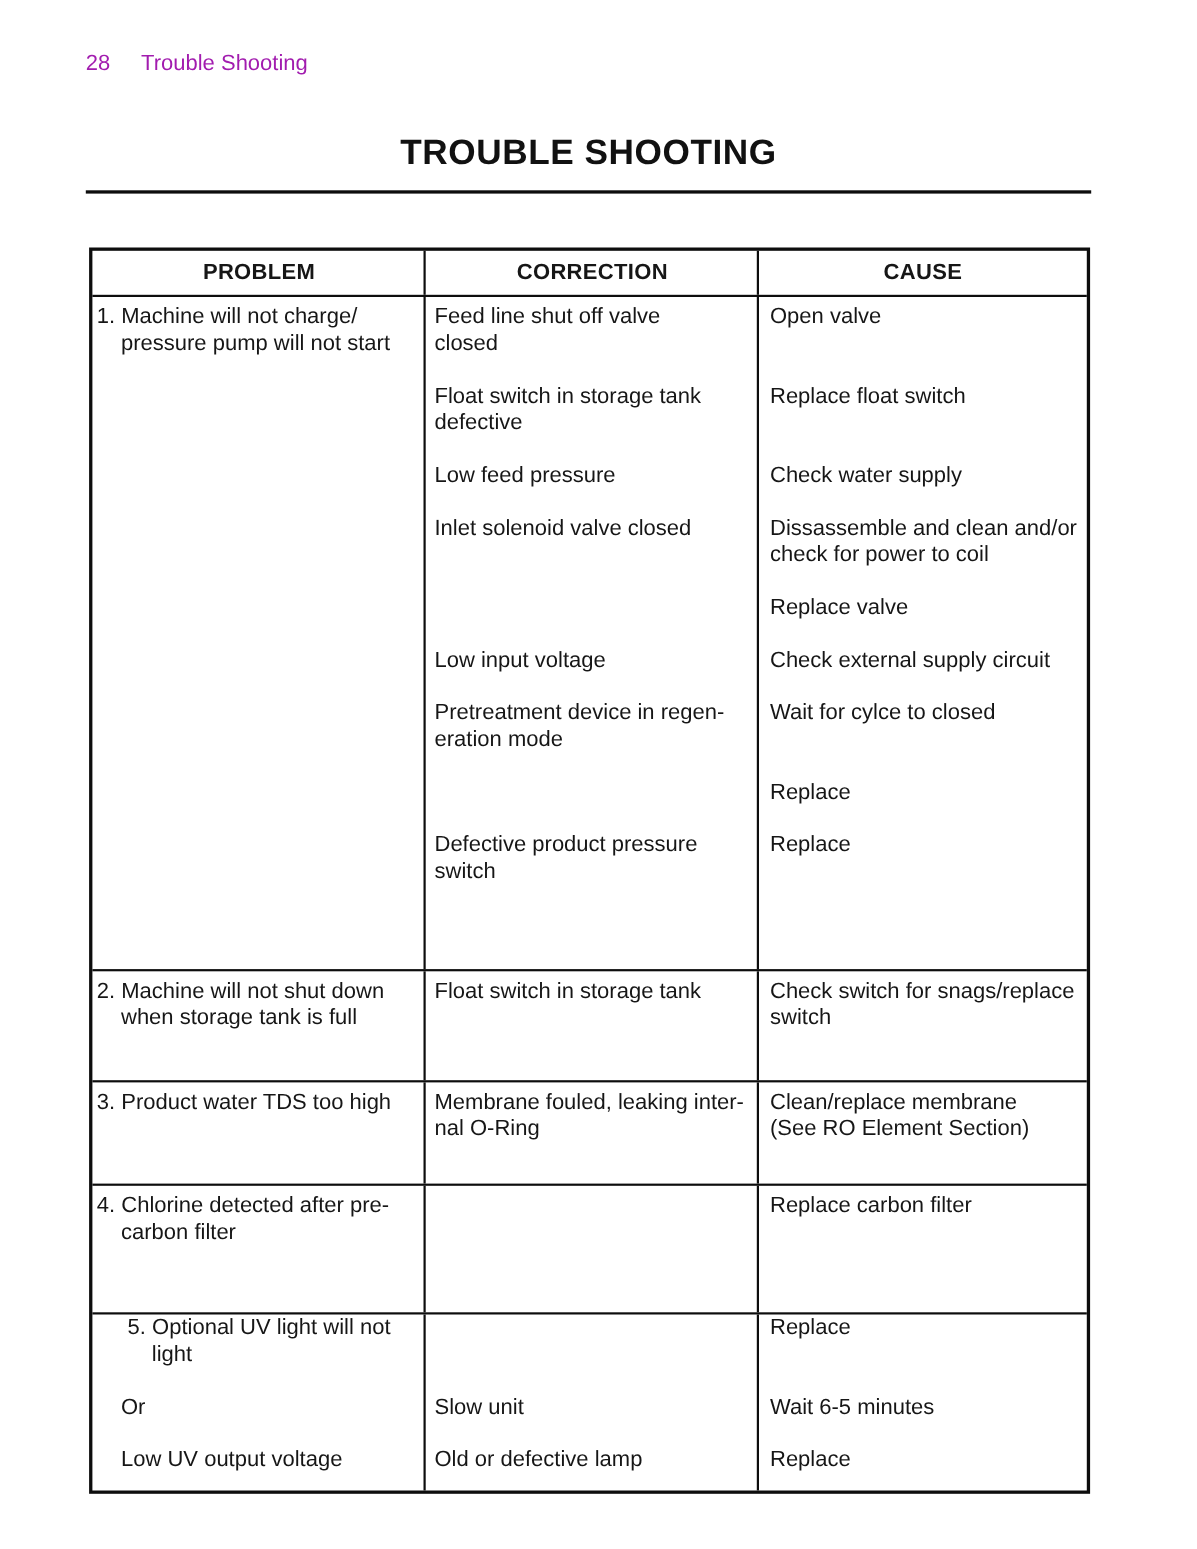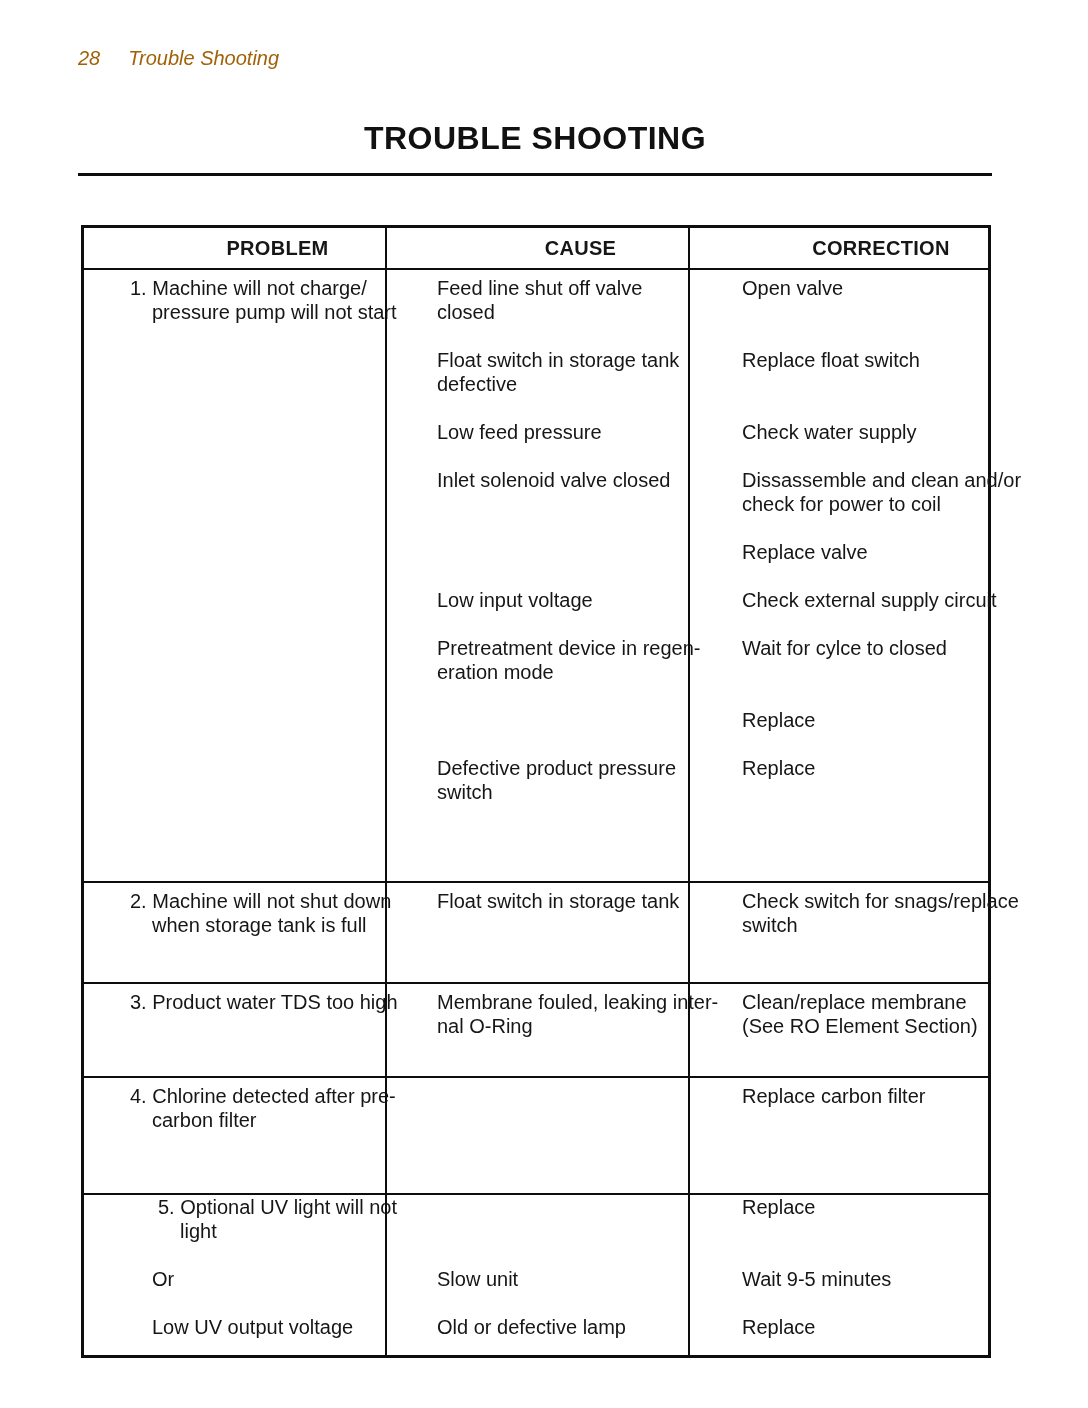--- a/index.html
+++ b/index.html
@@ -3,42 +3,41 @@
 <meta charset="utf-8">
 <style>
   html,body { margin:0; padding:0; background:#ffffff; }
   .page {
     position:relative; width:1088px; height:1408px; background:#ffffff;
     font-family:"Liberation Sans", sans-serif; color:#161616;
     overflow:hidden;
   }
   .page-header {
     position:absolute; left:78px; top:46px;
-    font-style:italic; font-size:20px; line-height:24px; color:#a16207;
+    font-size:20px; line-height:24px; color:#a21caf;
   }
   .page-header .sect { margin-left:28px; }
   .doc-title {
     position:absolute; left:78px; top:119px; width:914px;
     text-align:center; font-weight:bold; font-size:32px; line-height:38px;
     color:#111; letter-spacing:0.5px;
   }
   .title-rule {
     position:absolute; left:78px; top:173px; width:914px; height:3px;
     background:#0d0d0d;
   }
   .tbl {
     position:absolute; left:81px; top:225px; width:910px;
     border:3px solid #0d0d0d; box-sizing:border-box;
     font-size:20px; line-height:24px;
   }
   .row {
     position:relative; display:grid; grid-template-columns:303px 303px 298px;
     border-bottom:2px solid #0d0d0d; box-sizing:border-box;
     align-content:start;
-    padding-left:42px;
   }
   .row.last { border-bottom:none; }
   
   .row::before, .row::after {
     content:""; position:absolute; top:0; bottom:0; width:2px; background:#0d0d0d;
   }
   .row::before { left:301px; }
   .row::after  { left:604px; }
 
   .hdr-cell {
@@ -75,22 +74,22 @@
     <span>28</span><span class="sect">Trouble Shooting</span>
   </div>
 
   <div class="doc-title">TROUBLE SHOOTING</div>
   <div class="title-rule"></div>
 
   <div class="tbl">
 
     <div class="row" style="height:42px">
       <div class="hdr-cell">PROBLEM</div>
+      <div class="hdr-cell">CORRECTION</div>
       <div class="hdr-cell">CAUSE</div>
-      <div class="hdr-cell">CORRECTION</div>
     </div>
 
     <div class="row" style="height:613px">
       <div class="prob">1. Machine will not charge/
 pressure pump will not start</div>
       <div class="pairs">
         <div class="cause pt">Feed line shut off valve
 closed</div>
         <div class="corr pt">Open valve</div>
         <div class="cause">Float switch in storage tank
@@ -142,21 +141,21 @@
         <div class="corr pt">Replace carbon filter</div>
       </div>
     </div>
 
     <div class="row last" style="height:160px">
       <div class="triples">
         <div class="t-prob hang pt">5. Optional UV light will not light</div>
         <div class="t-corr pt">Replace</div>
         <div class="t-prob">Or</div>
         <div class="t-cause">Slow unit</div>
-        <div class="t-corr">Wait 9-5 minutes</div>
+        <div class="t-corr">Wait 6-5 minutes</div>
         <div class="t-prob">Low UV output voltage</div>
         <div class="t-cause">Old or defective lamp</div>
         <div class="t-corr">Replace</div>
       </div>
     </div>
 
   </div>
 </div>
 
 </body></html>

